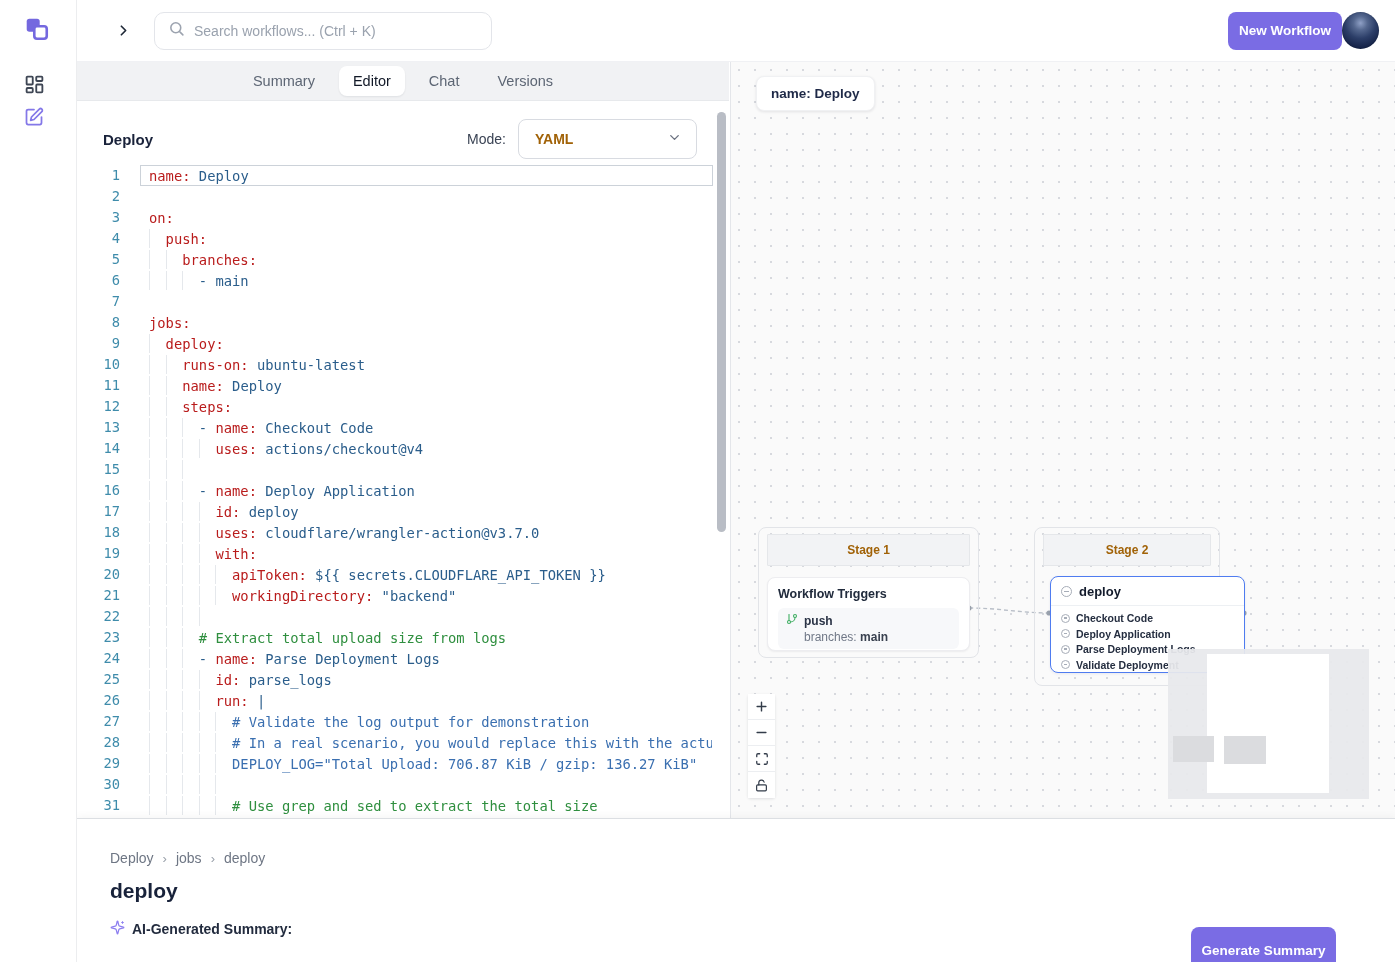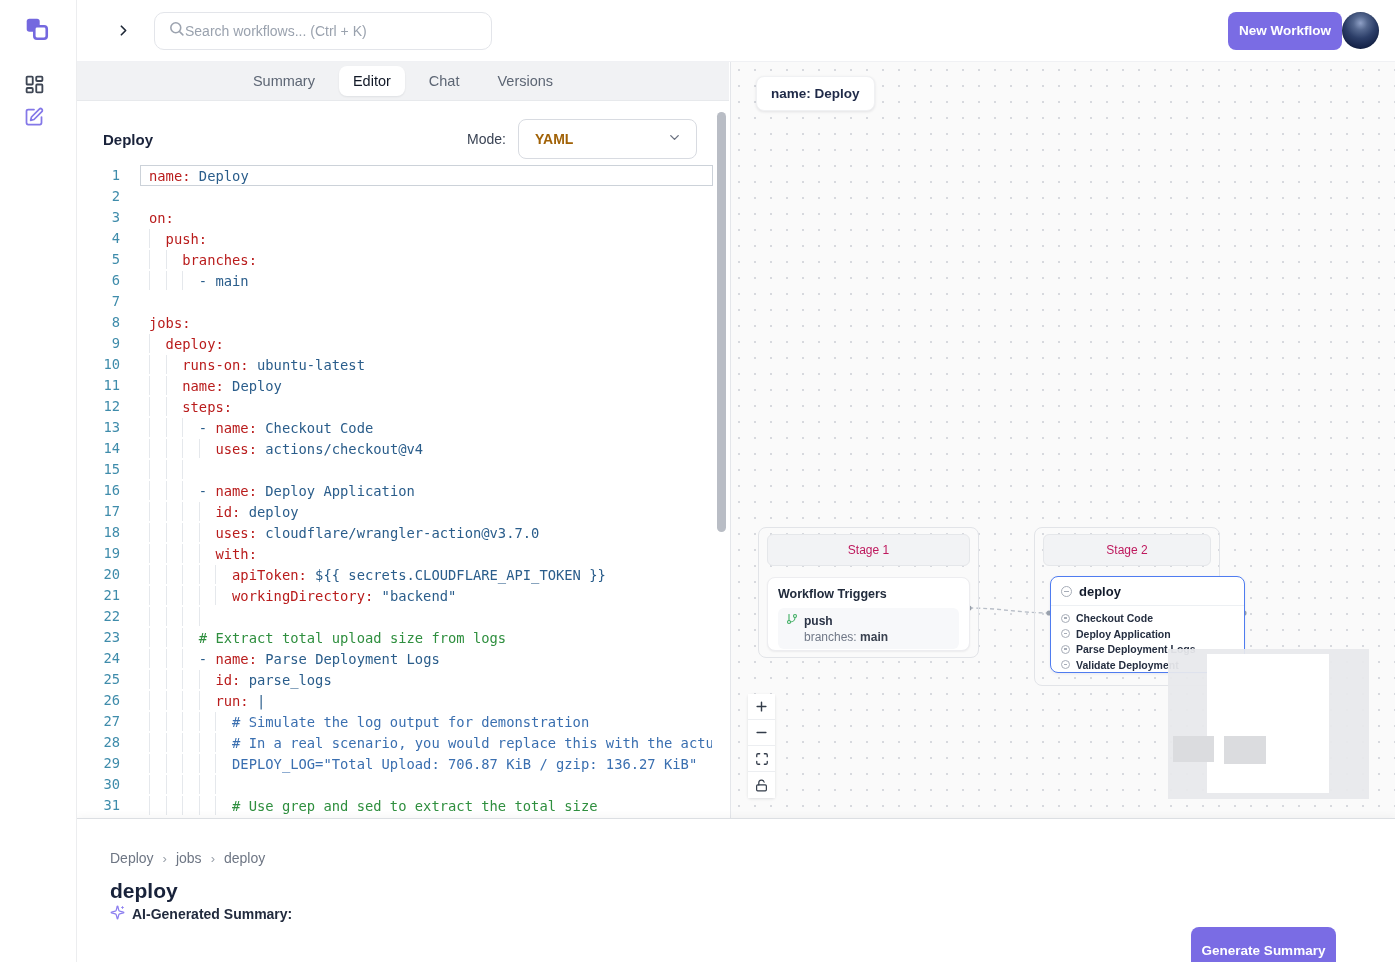--- a/index.html
+++ b/index.html
@@ -12,21 +12,21 @@
   #rail .logo { position:absolute; left:24px; top:16px; width:26px; height:26px; cursor:pointer; }
   .rail-btn { position:absolute; left:23px; width:22px; height:22px; background:none; border:none; cursor:pointer; }
   #rail-grid { top:74px; }
   #rail-edit { top:107px; }
 
   
   #topbar { position:absolute; left:77px; top:0; width:1318px; height:62px; background:#fff;
             border-bottom:1px solid #f0f1f4; display:flex; align-items:center; z-index:30; }
   #collapse-btn { margin-left:38px; background:none; border:none; cursor:pointer; display:flex; }
   #searchbox { margin-left:22px; width:338px; height:38px; border:1px solid #e3e5ea; border-radius:10px;
-               background:#fff; display:flex; align-items:center; padding:16px 13px; }
+               background:#fff; display:flex; align-items:center; gap:9px; padding:16px 13px; }
   #searchbox input { border:none; outline:none; flex:1; font-size:14px; color:#374151;
                      font-family:"Liberation Sans",sans-serif; background:transparent; }
   #searchbox input::placeholder { color:#9aa2ae; }
   #topbar .spacer { flex:1; }
   .btn-primary { background:#7a6ce4; color:#fff; border:none; border-radius:8px;
                  font-size:13.5px; font-weight:700; cursor:pointer; font-family:"Liberation Sans",sans-serif; }
   #new-workflow { width:114px; height:38px; }
   #avatar { width:37px; height:37px; border-radius:50%; margin-right:16px; cursor:pointer;
             background: radial-gradient(circle at 50% 30%, #8fa0c6 0%, #55688f 22%, #2c3e68 48%, #17254a 75%, #101c3a 100%);
             box-shadow: inset 0 0 0 1px rgba(0,0,0,.08); }
@@ -67,22 +67,22 @@
             background-image:radial-gradient(#d7d9de 1px, transparent 1.3px);
             background-size:16px 16px; border-left:1px solid #e4e6ea; z-index:1; }
   #chip { position:absolute; left:25px; top:14px; background:#fff; border:1px solid #f0f1f3;
           border-radius:8px; padding:9px 14px; font-size:13.5px; font-weight:700; color:#1e2947;
           box-shadow:0 1px 3px rgba(16,24,40,.10); }
 
   .stage { position:absolute; border:1px solid #e2e4e8; border-radius:8px; }
   #stage1 { left:27px; top:465px; width:221px; height:131px; }
   #stage2 { left:303px; top:465px; width:186px; height:159px; }
   .stage-header { position:absolute; left:8px; right:8px; top:6px; height:32px; background:#f2f3f5;
-                  border:1px solid #e5e7ea; border-radius:6px; display:flex; align-items:center;
-                  justify-content:center; font-size:12px; font-weight:400; color:#be185d; }
+                  border:1px solid #e5e7ea; border-radius:1px; display:flex; align-items:center;
+                  justify-content:center; font-size:12px; font-weight:700; color:#a16207; }
 
   #triggers-card { position:absolute; left:8px; top:49px; width:203px; height:74px; background:#fff;
                    border:1px solid #ededf0; border-radius:8px; box-shadow:0 1px 2px rgba(16,24,40,.06);
                    padding:9px 10px; }
   #triggers-title { font-size:12.5px; font-weight:700; color:#212b3c; }
   #trigger-row { margin-top:7px; background:#f7f8fa; border-radius:6px; padding:5px 8px; cursor:pointer; }
   #trigger-row .l1 { display:flex; align-items:center; gap:6px; font-size:12px; font-weight:600; color:#2a3346; }
   #trigger-row .l2 { padding-left:18px; font-size:12px; color:#707887; margin-top:2px; }
   #trigger-row .l2 b { color:#39414f; }
 
@@ -115,21 +115,21 @@
   .ctrl:last-child { border-bottom:none; }
 
   
   #bottompanel { position:absolute; left:77px; top:818px; width:1318px; height:144px; background:#fff;
                  border-top:1px solid #dcdfe3; box-shadow:0 -2px 8px rgba(0,0,0,.04); z-index:20;
                  padding:31px 0 0 33px; }
   #breadcrumb { display:flex; align-items:center; gap:9px; font-size:14px; color:#6e7684; }
   #breadcrumb .sep { color:#9aa1ab; font-size:13px; }
   #breadcrumb .crumb { cursor:pointer; }
   #job-title { margin-top:13px; font-size:21px; font-weight:700; color:#18223a; }
-  #summary-row { margin-top:2px; display:flex; align-items:center; gap:7px;
+  #summary-row { margin-top:17px; display:flex; align-items:center; gap:7px;
                  font-size:14px; font-weight:700; color:#222b3e; }
   #generate-summary { position:absolute; right:59px; top:108px; width:145px; height:47px; }
 </style>
 </head>
 <body>
 
 <nav id="rail">
   <span class="logo">
     <svg viewBox="0 0 24 24" width="26" height="26">
       <rect x="2.5" y="2.5" width="12" height="12" rx="2.5" fill="#7468df"></rect>
@@ -213,21 +213,21 @@
       <div class="cl"><span class="ln">17</span><span class="lc"><span class="guide"></span><span class="guide"></span><span class="guide"></span><span class="guide"></span><span class="tk-k">id:</span><span class="tk-v"> deploy</span></span></div>
       <div class="cl"><span class="ln">18</span><span class="lc"><span class="guide"></span><span class="guide"></span><span class="guide"></span><span class="guide"></span><span class="tk-k">uses:</span><span class="tk-v"> cloudflare/wrangler-action@v3.7.0</span></span></div>
       <div class="cl"><span class="ln">19</span><span class="lc"><span class="guide"></span><span class="guide"></span><span class="guide"></span><span class="guide"></span><span class="tk-k">with:</span></span></div>
       <div class="cl"><span class="ln">20</span><span class="lc"><span class="guide"></span><span class="guide"></span><span class="guide"></span><span class="guide"></span><span class="guide"></span><span class="tk-k">apiToken:</span><span class="tk-v"> ${{ secrets.CLOUDFLARE_API_TOKEN }}</span></span></div>
       <div class="cl"><span class="ln">21</span><span class="lc"><span class="guide"></span><span class="guide"></span><span class="guide"></span><span class="guide"></span><span class="guide"></span><span class="tk-k">workingDirectory:</span><span class="tk-v"> "backend"</span></span></div>
       <div class="cl"><span class="ln">22</span><span class="lc"><span class="guide"></span><span class="guide"></span><span class="guide"></span><span class="guide"></span></span></div>
       <div class="cl"><span class="ln">23</span><span class="lc"><span class="guide"></span><span class="guide"></span><span class="guide"></span><span class="tk-c"># Extract total upload size from logs</span></span></div>
       <div class="cl"><span class="ln">24</span><span class="lc"><span class="guide"></span><span class="guide"></span><span class="guide"></span><span class="tk-v">- </span><span class="tk-k">name:</span><span class="tk-v"> Parse Deployment Logs</span></span></div>
       <div class="cl"><span class="ln">25</span><span class="lc"><span class="guide"></span><span class="guide"></span><span class="guide"></span><span class="guide"></span><span class="tk-k">id:</span><span class="tk-v"> parse_logs</span></span></div>
       <div class="cl"><span class="ln">26</span><span class="lc"><span class="guide"></span><span class="guide"></span><span class="guide"></span><span class="guide"></span><span class="tk-k">run:</span><span class="tk-v"> |</span></span></div>
-      <div class="cl"><span class="ln">27</span><span class="lc"><span class="guide"></span><span class="guide"></span><span class="guide"></span><span class="guide"></span><span class="guide"></span><span class="tk-s"># Simulate the log output for demonstration</span></span></div>
+      <div class="cl"><span class="ln">27</span><span class="lc"><span class="guide"></span><span class="guide"></span><span class="guide"></span><span class="guide"></span><span class="guide"></span><span class="tk-s"># Validate the log output for demonstration</span></span></div>
       <div class="cl"><span class="ln">28</span><span class="lc"><span class="guide"></span><span class="guide"></span><span class="guide"></span><span class="guide"></span><span class="guide"></span><span class="tk-s"># In a real scenario, you would replace this with the actual</span></span></div>
       <div class="cl"><span class="ln">29</span><span class="lc"><span class="guide"></span><span class="guide"></span><span class="guide"></span><span class="guide"></span><span class="guide"></span><span class="tk-s">DEPLOY_LOG="Total Upload: 706.87 KiB / gzip: 136.27 KiB"</span></span></div>
       <div class="cl"><span class="ln">30</span><span class="lc"><span class="guide"></span><span class="guide"></span><span class="guide"></span><span class="guide"></span><span class="guide"></span></span></div>
       <div class="cl"><span class="ln">31</span><span class="lc"><span class="guide"></span><span class="guide"></span><span class="guide"></span><span class="guide"></span><span class="guide"></span><span class="tk-c"># Use grep and sed to extract the total size</span></span></div>
     </div>
   <div id="panel-scrollbar"></div>
 </section>
 
 <section id="canvas">
   <div id="chip">name: Deploy</div>

